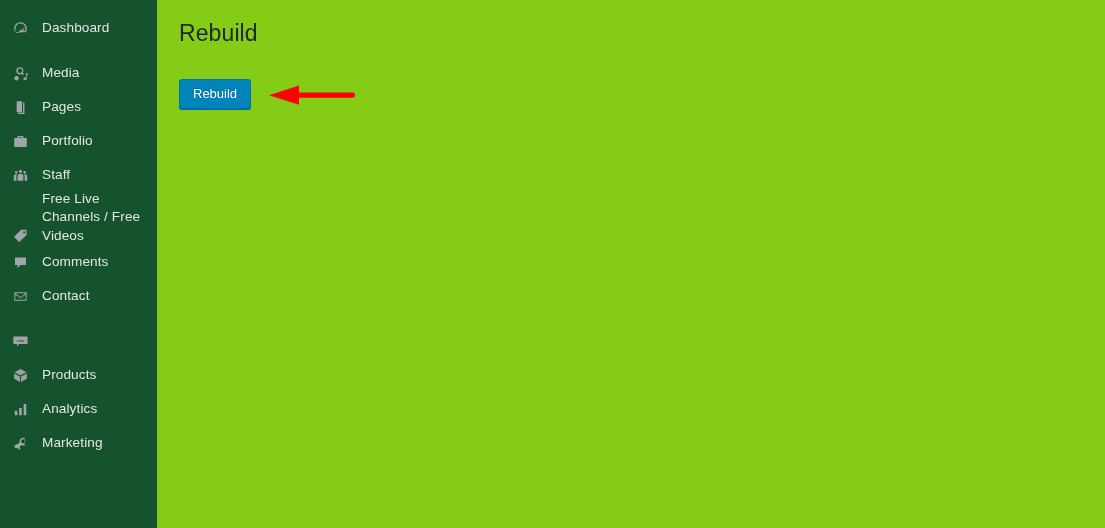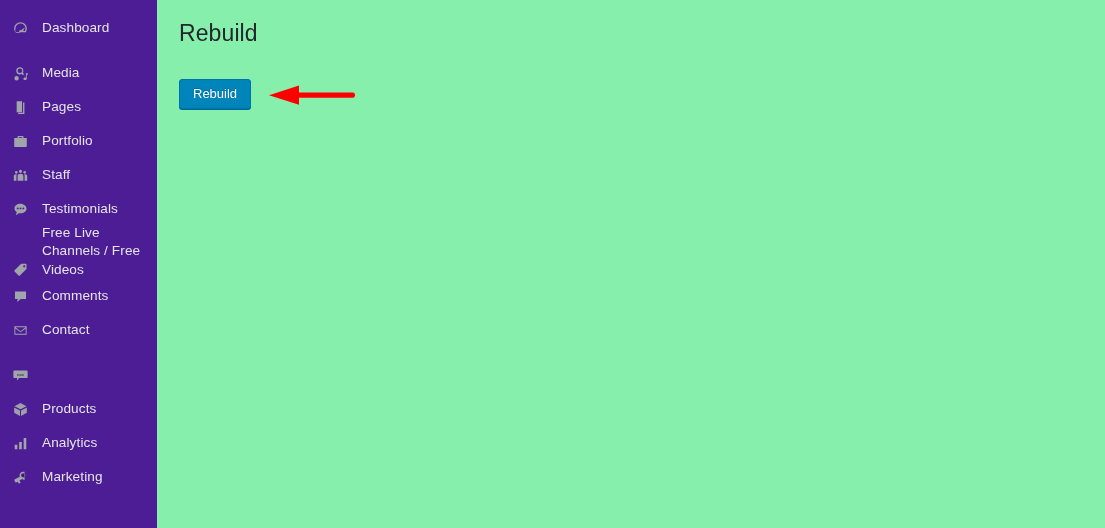--- a/index.html
+++ b/index.html
@@ -17,21 +17,21 @@
     height: 528px;
     display: flex;
     background: #f1f1f1;
   }
 
   
   .sidebar {
     width: 157px;
     min-width: 157px;
     height: 528px;
-    background: #4c1d95;
+    background: #14532d;
     padding-top: 0px;
     overflow: hidden;
     position: relative;
   }
 
   .menu-item {
     display: flex;
     align-items: flex-start;
     height: 34px;
     padding: 0 0 0 10px;
@@ -75,21 +75,21 @@
   .menu-sep {
     height: 11px;
   }
 
   svg.ic { display: block; fill: #a0a5aa; }
 
   
   .content {
     flex: 1;
     height: 528px;
-    background: #86efac;
+    background: #84cc16;
     position: relative;
     padding: 0 20px 0 22px;
   }
 
   .page-title {
     font-size: 23px;
     font-weight: 400;
     color: #23282d;
     margin: 0;
     padding: 19px 0 0 0;
@@ -182,28 +182,20 @@
 
     <a class="menu-item">
       <span class="mi-icon">
         <svg class="ic" width="17" height="17" viewBox="0 0 20 20">
             <path d="M10 3.2a1.9 1.9 0 100 3.8 1.9 1.9 0 000-3.8zM5.1 4.6a1.6 1.6 0 100 3.2 1.6 1.6 0 000-3.2zm9.8 0a1.6 1.6 0 100 3.2 1.6 1.6 0 000-3.2zM10 7.9c-2.1 0-3.4 1.05-3.4 2.3v6.1h6.8v-6.1c0-1.25-1.3-2.3-3.4-2.3zM4.6 8.6c-1.5 0-2.5.85-2.5 1.85v5.85h3.1v-6c0-.6.2-1.15.6-1.6a3.5 3.5 0 00-1.2-.1zm10.8 0c-.4 0-.8.03-1.2.1.4.45.6 1 .6 1.6v6h3.1v-5.85c0-1-1-1.85-2.5-1.85z"></path>
           </svg>
       </span>
       <span class="mi-label">Staff</span>
     </a>
 
-    <a class="menu-item">
-      <span class="mi-icon">
-        <svg class="ic" width="17" height="17" viewBox="0 0 20 20">
-            <path d="M10 3.3c-3.9 0-7.1 2.4-7.1 5.4 0 1.7 1.05 3.2 2.65 4.2l-.85 3.8 3.5-2.35c.57.1 1.17.15 1.8.15 3.9 0 7.1-2.4 7.1-5.4S13.9 3.3 10 3.3zM6.7 7.55a1.15 1.15 0 110 2.3 1.15 1.15 0 010-2.3zm3.3 0a1.15 1.15 0 110 2.3 1.15 1.15 0 010-2.3zm3.3 0a1.15 1.15 0 110 2.3 1.15 1.15 0 010-2.3z"></path>
-          </svg>
-      </span>
-      <span class="mi-label">Testimonials</span>
-    </a>
 
     <a class="menu-item two-line">
       <span class="mi-icon">
         <svg class="ic" width="17" height="17" viewBox="0 0 20 20">
             <path d="M11.3 3.1H16a1.1 1.1 0 011.1 1.1v4.7c0 .3-.12.58-.33.78l-7.5 7.5a1.1 1.1 0 01-1.56 0l-4.7-4.7a1.1 1.1 0 010-1.56l7.5-7.5c.2-.2.49-.32.79-.32zm3.1 1.8a1.3 1.3 0 100 2.6 1.3 1.3 0 000-2.6z"></path>
           </svg>
       </span>
       <span class="mi-label">Free Live Channels / Free Videos</span>
     </a>
 

